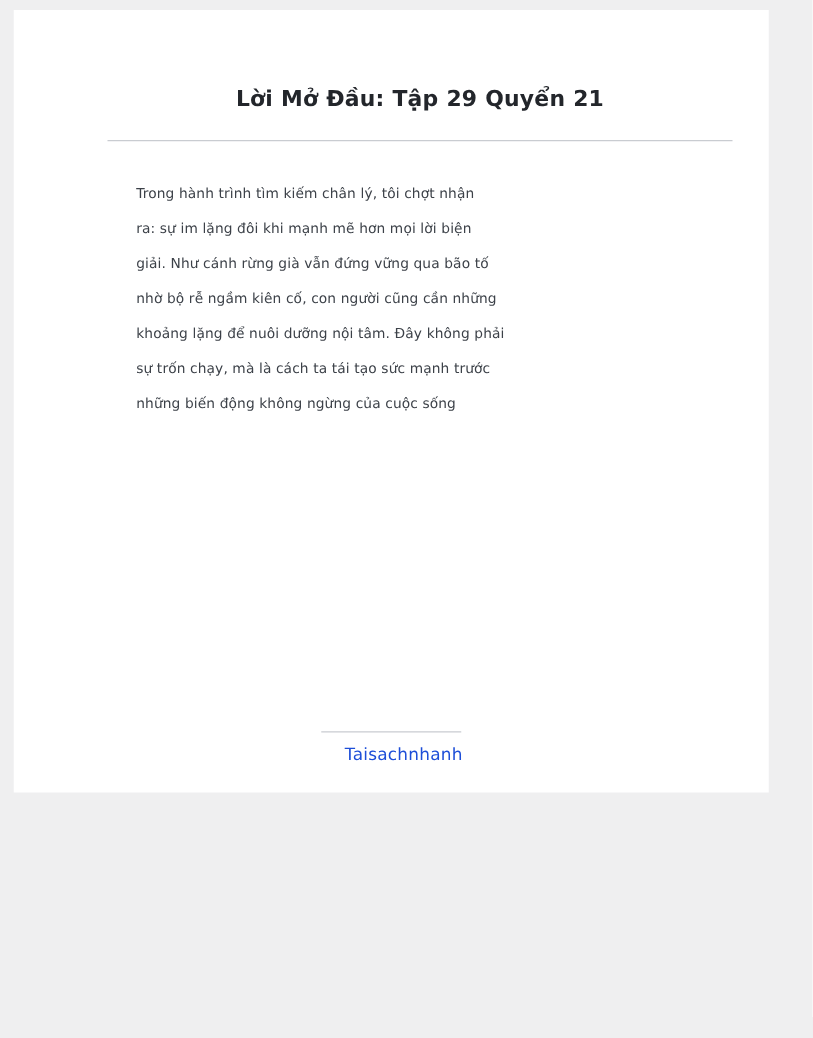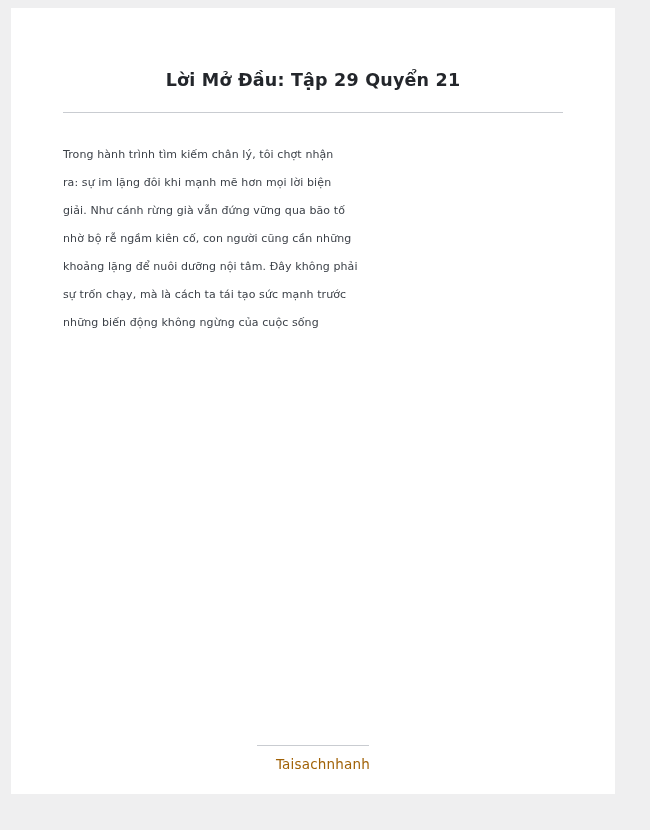--- a/index.html
+++ b/index.html
@@ -11,23 +11,24 @@
     height: 830px;
     background: #efeff0;
     font-family: "DejaVu Sans", sans-serif;
     overflow: hidden;
   }
   .page {
     position: absolute;
     left: 11px;
     top: 8px;
     width: 604px;
-    height: 786px;
+    height: 626px;
     background: #ffffff;
     box-sizing: border-box;
+    padding-left: 46px;
   }
   .doc-title {
     margin: 0;
     padding: 62px 40px 0 40px;
     text-align: center;
     font-family: "DejaVu Sans", sans-serif;
     font-size: 17.5px;
     font-weight: bold;
     color: #23262b;
     letter-spacing: 0.2px;
@@ -57,21 +58,21 @@
   }
   .footer-rule {
     width: 112px;
     height: 1px;
     background: #c9ccd1;
     margin: 0 auto 10px auto;
   }
   .footer-text {
     font-family: "DejaVu Sans", sans-serif;
     font-size: 13.5px;
-    color: #a16207;
+    color: #1d4ed8;
     letter-spacing: 0.2px;
     margin-left: 20px;
   }
 </style>
 </head>
 <body>
 
 <div class="page">
   <h1 class="doc-title">Lời Mở Đầu: Tập 29 Quyển 21</h1>
   <div class="title-rule"></div>

